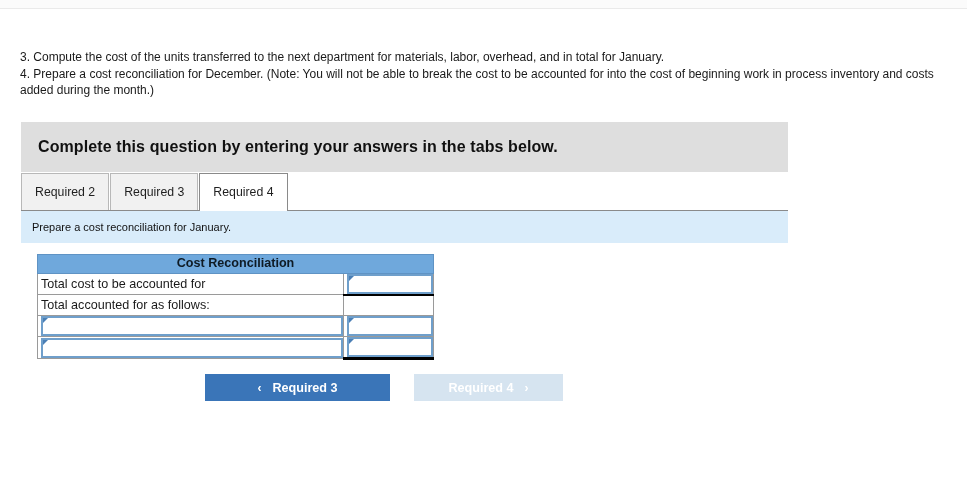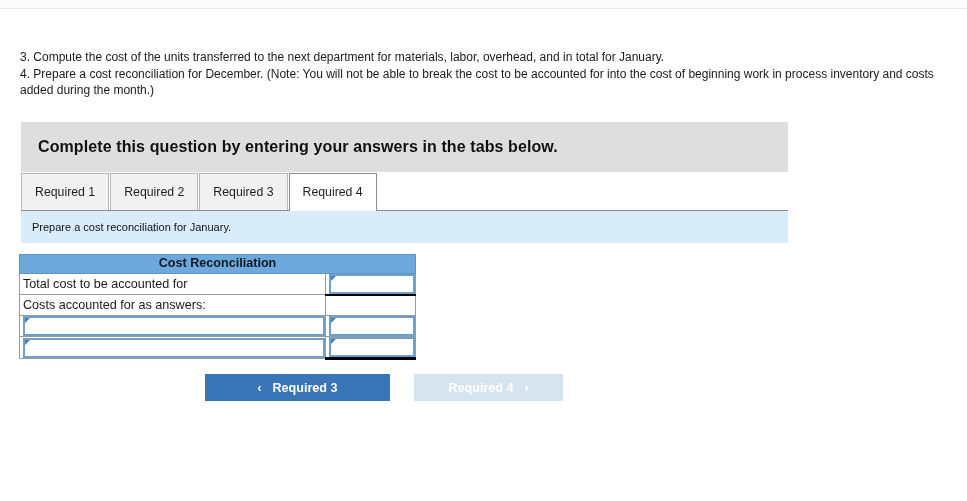--- a/index.html
+++ b/index.html
@@ -99,21 +99,21 @@
     background: #d9ecfa;
     display: flex;
     align-items: center;
     padding-left: 11px;
     font-size: 11px;
     color: #111111;
   }
 
   
   .table-wrap {
-    margin: 11px 0 0 19px;
+    margin: 11px 0 0 37px;
   }
   table.recon {
     border-collapse: collapse;
     table-layout: fixed;
     width: 396px;
     font-size: 12.6px;
     color: #1a1a1a;
   }
   table.recon col.c-label { width: 306px; }
   table.recon col.c-value { width: 90px; }
@@ -224,23 +224,20 @@
     <span class="prompt-line">3. Compute the cost of the units transferred to the next department for materials, labor, overhead, and in total for January.</span>
     <span class="prompt-line">4. Prepare a cost reconciliation for December. (Note: You will not be able to break the cost to be accounted for into the cost of beginning work in process inventory and costs added during the month.)</span>
   </div>
 
   <div class="banner">
     <span class="banner-text">Complete this question by entering your answers in the tabs below.</span>
   </div>
 
   <div class="tabstrip">
     <div class="tab">
-      <span>Required 1</span>
-    </div>
-    <div class="tab">
       <span>Required 2</span>
     </div>
     <div class="tab">
       <span>Required 3</span>
     </div>
     <div class="tab active">
       <span>Required 4</span>
     </div>
   </div>
 
@@ -264,21 +261,21 @@
           <td>Total cost to be accounted for</td>
           <td class="inputcell">
             <div class="inputbox">
               <span class="marker"></span>
               <input type="text" value="" style="">
             </div>
           </td>
         </tr>
 
         <tr>
-          <td>Costs accounted for as answers:</td>
+          <td>Total accounted for as follows:</td>
           <td class="valcell topline"></td>
         </tr>
 
         <tr>
           <td class="inputcell">
             <div class="inputbox">
               <span class="marker"></span>
               <input type="text" value="" style="">
             </div>
           </td>

